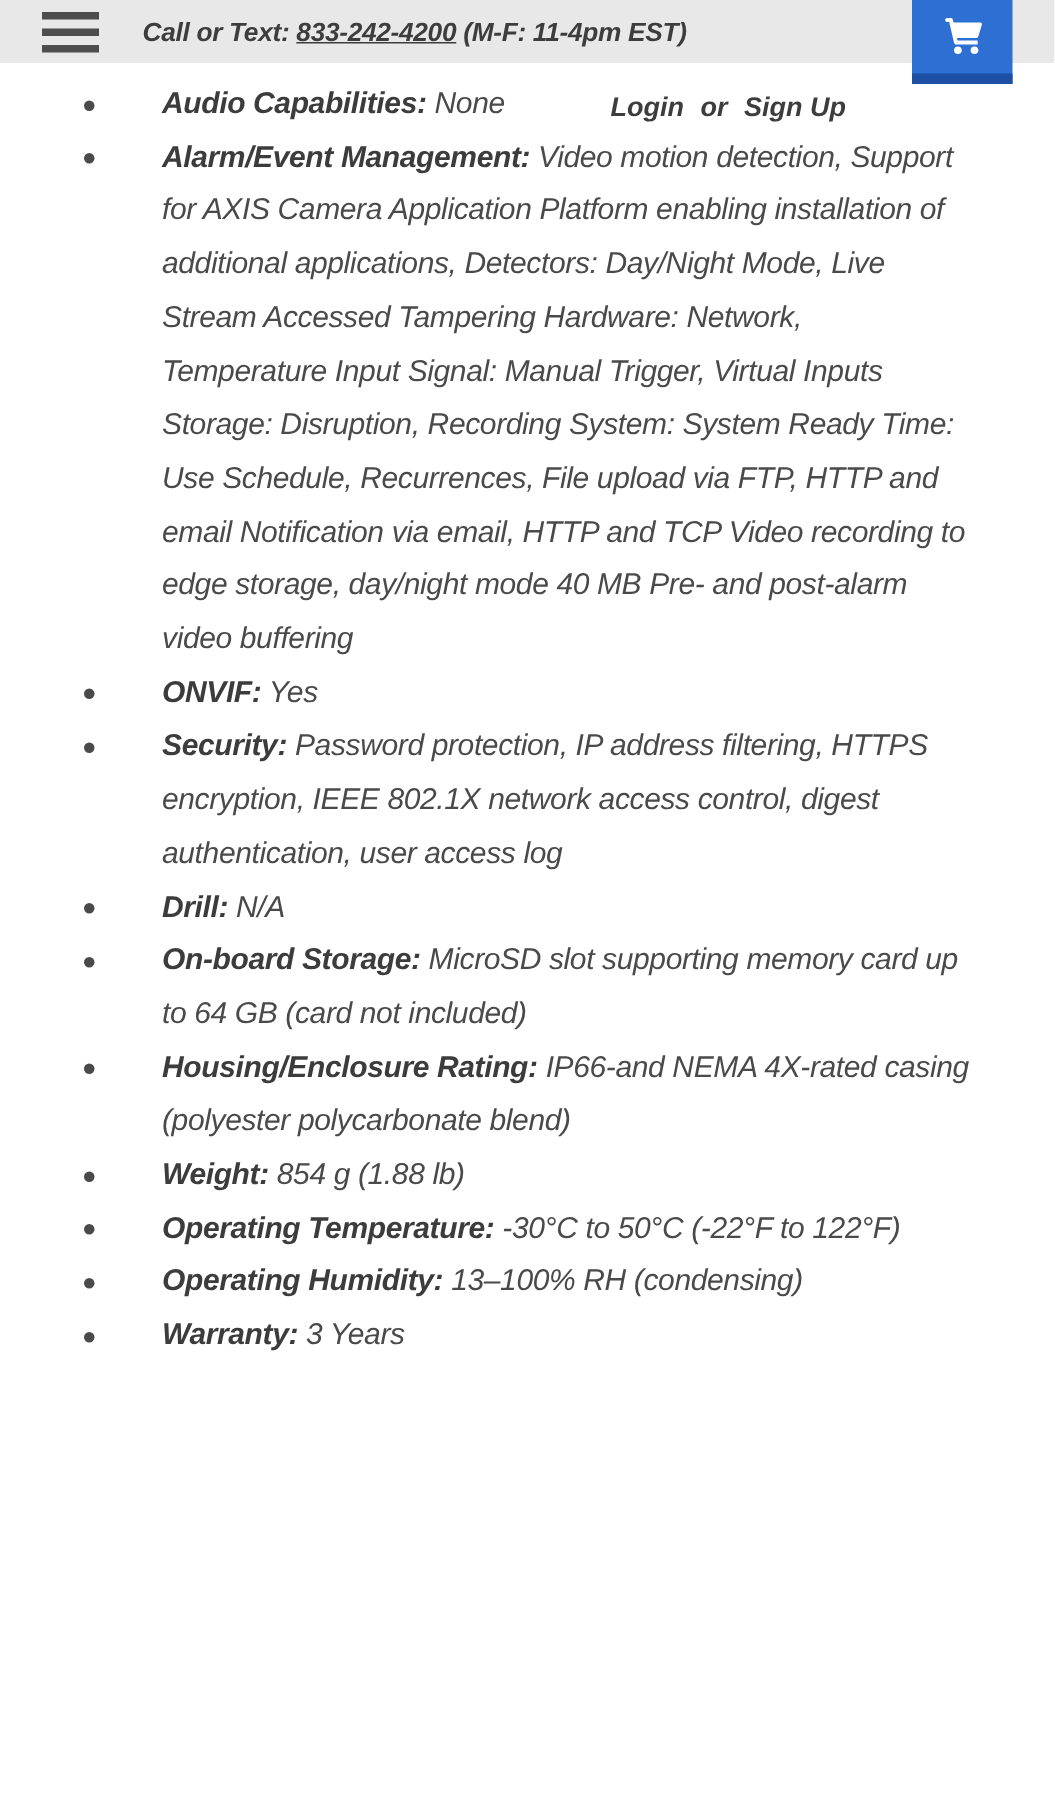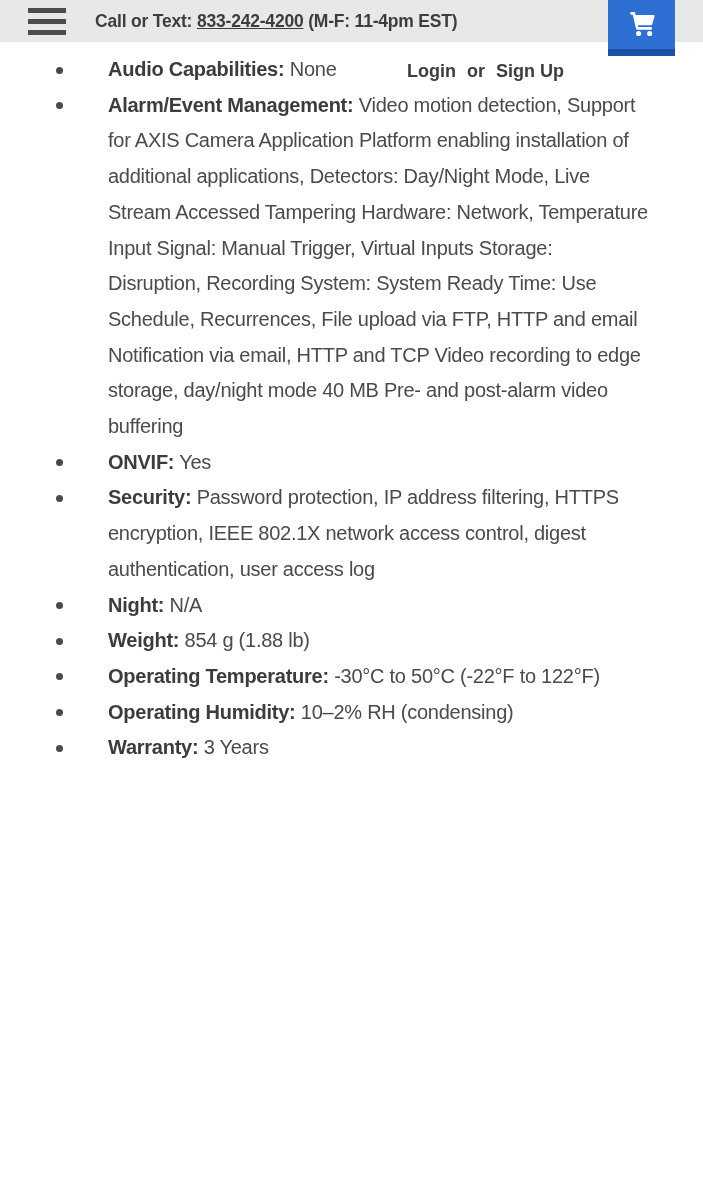--- a/index.html
+++ b/index.html
@@ -1,19 +1,19 @@
 <!DOCTYPE html>
 <html><head>
 <meta charset="utf-8">
 <style>
   * { margin:0; padding:0; box-sizing:border-box; }
   body { background:#ffffff; font-family:"Liberation Sans", sans-serif; }
   .page {
     position:relative; width:703px; height:1200px;
-    background:#ffffff; overflow:hidden; margin:0 auto;
+    background:#ffffff; overflow:hidden; margin:0 auto;font-style:italic;
   }
 
   
   .header {
     position:absolute; top:0; left:0; width:703px; height:42px;
     background:#e8e8e8; z-index:5;
   }
   .menu-btn {
     position:absolute; top:8px; left:28px; width:38px; height:27px;
     display:flex; flex-direction:column; justify-content:space-between;
@@ -87,20 +87,22 @@
     <span class="link">Login</span>
     <span>or</span>
     <span class="link">Sign Up</span>
   </div>
 
   <ul class="specs">
     <li><b>Audio Capabilities:</b> <span>None</span></li>
     <li><b>Alarm/Event Management:</b> <span>Video motion detection, Support for AXIS Camera Application Platform enabling installation of additional applications, Detectors: Day/Night Mode, Live Stream Accessed Tampering Hardware: Network, Temperature Input Signal: Manual Trigger, Virtual Inputs Storage: Disruption, Recording System: System Ready Time: Use Schedule, Recurrences, File upload via FTP, HTTP and email Notification via email, HTTP and TCP Video recording to edge storage, day/night mode 40 MB Pre- and post-alarm video buffering</span></li>
     <li><b>ONVIF:</b> <span>Yes</span></li>
     <li><b>Security:</b> <span>Password protection, IP address filtering, HTTPS encryption, IEEE 802.1X network access control, digest authentication, user access log</span></li>
-    <li><b>Night:</b> <span>N/A</span></li>
+    <li><b>Drill:</b> <span>N/A</span></li>
+    <li><b>On-board Storage:</b> <span>MicroSD slot supporting memory card up to 64 GB (card not included)</span></li>
+    <li><b>Housing/Enclosure Rating:</b> <span>IP66-and NEMA 4X-rated casing (polyester polycarbonate blend)</span></li>
     <li><b>Weight:</b> <span>854 g (1.88 lb)</span></li>
     <li><b>Operating Temperature:</b> <span>-30°C to 50°C (-22°F to 122°F)</span></li>
-    <li><b>Operating Humidity:</b> <span>10–2% RH (condensing)</span></li>
+    <li><b>Operating Humidity:</b> <span>13–100% RH (condensing)</span></li>
     <li><b>Warranty:</b> <span>3 Years</span></li>
   </ul>
 
 </div>
 
 </body></html>

